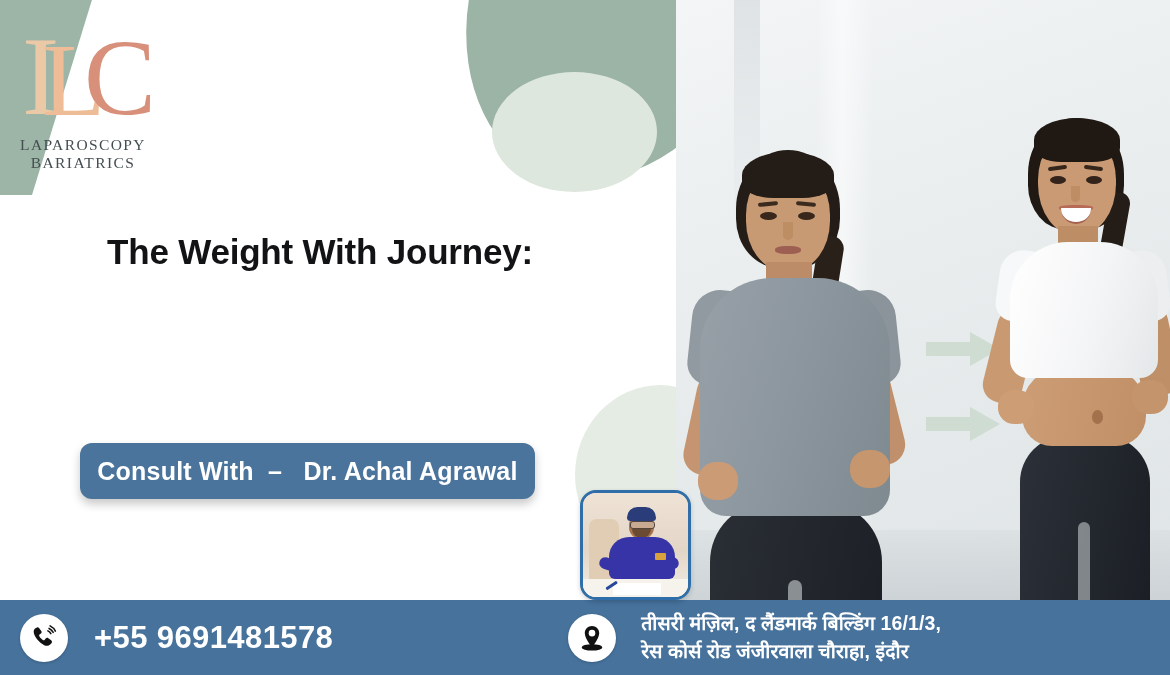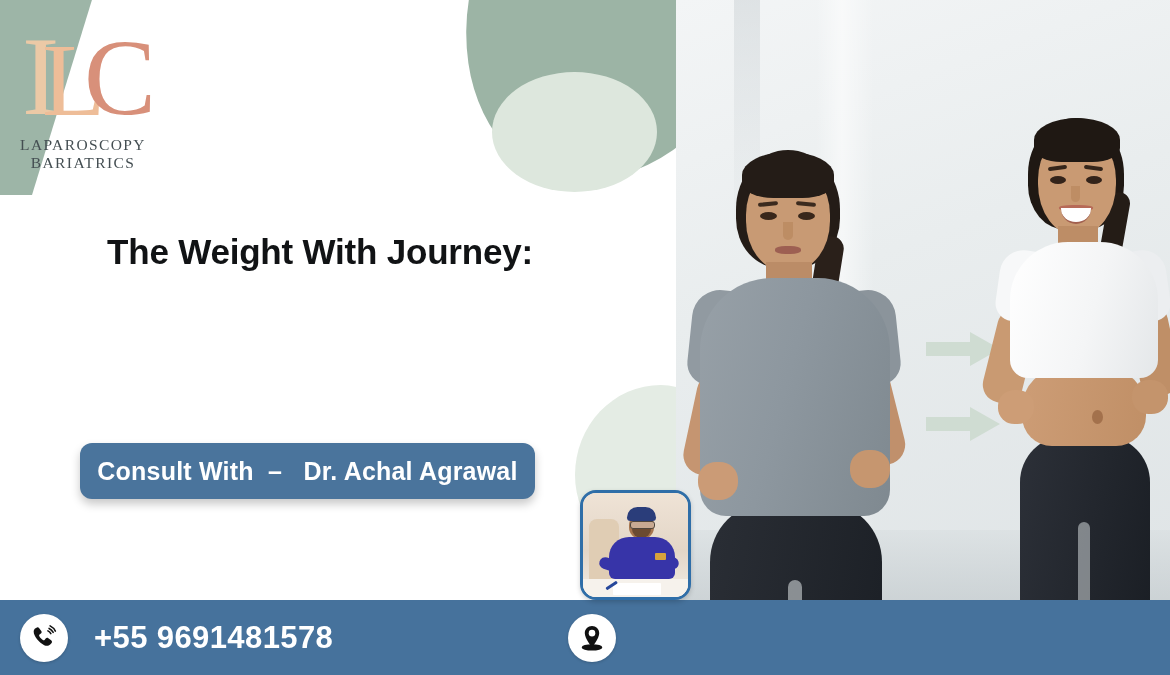--- a/index.html
+++ b/index.html
@@ -363,17 +363,21 @@
     </div>
 
     <div class="addr-block">
       <div class="f-icon">
         <svg viewBox="0 0 32 32" width="30" height="30" aria-hidden="true">
           <ellipse cx="16" cy="26" rx="11" ry="3.4" fill="#111111"></ellipse>
           <path d="M16 3.2c-4.3 0-7.7 3.4-7.7 7.6 0 5.6 7.7 15 7.7 15s7.7-9.4 7.7-15c0-4.2-3.4-7.6-7.7-7.6z" fill="#111111"></path>
           <circle cx="16" cy="10.8" r="3.5" fill="#ffffff"></circle>
         </svg>
       </div>
+      <div class="addr-text">
+        <span>तीसरी मंज़िल, द लैंडमार्क बिल्डिंग 16/1/3,</span>
+        <span>रेस कोर्स रोड जंजीरवाला चौराहा, इंदौर</span>
+      </div>
     </div>
 
   </div>
 
 </div>
 
 </body></html>

